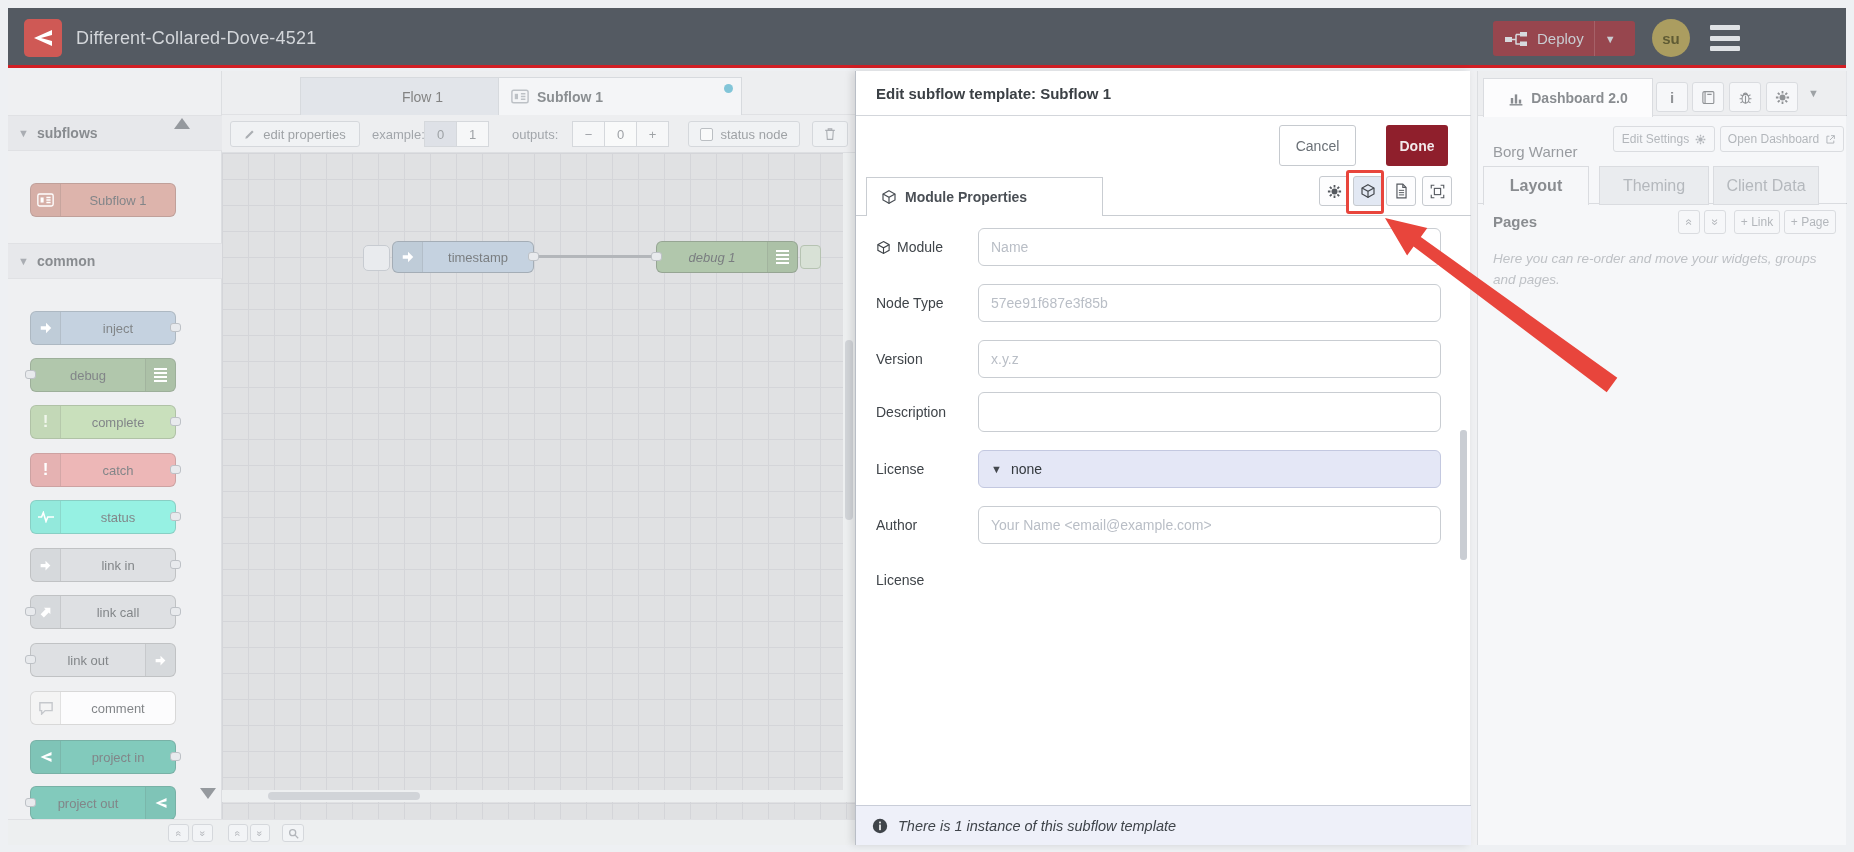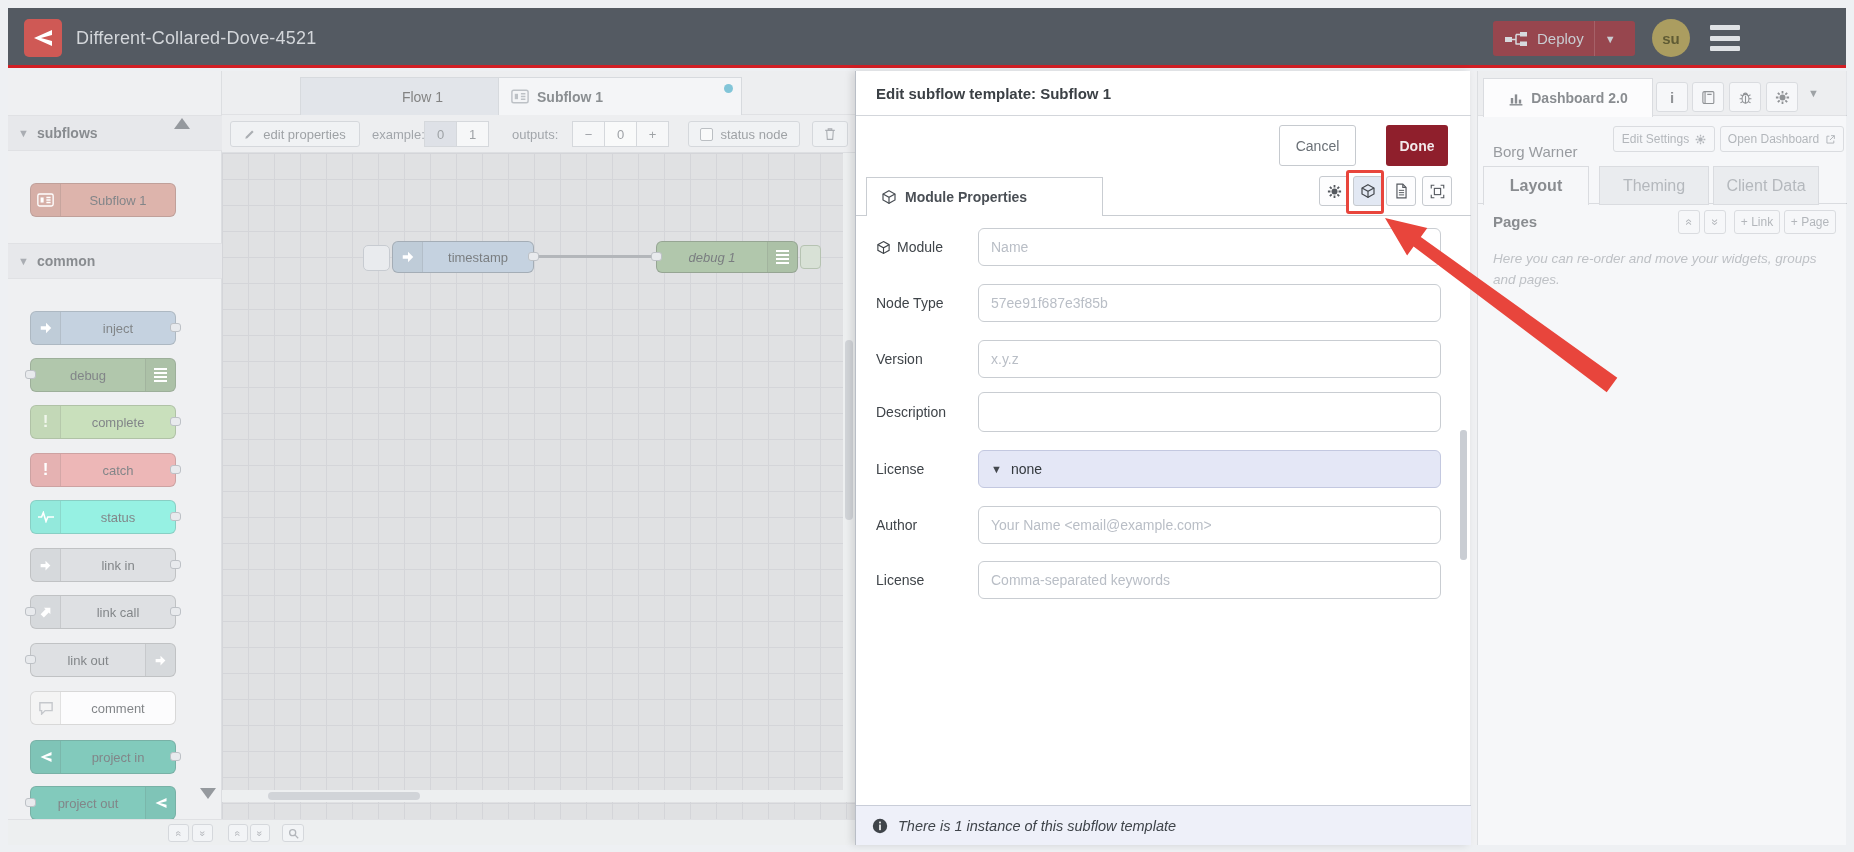--- a/index.html
+++ b/index.html
@@ -445,21 +445,20 @@
     <div class="frow-label" style="top:379px;height:38px">License</div>
     <div class="lic" style="top:379px">
       <span class="caret">▼</span>
       <span>none</span>
     </div>
 
     <div class="frow-label" style="top:435px;height:38px">Author</div>
     <input class="frow-input" style="top: 435px;" placeholder="Your Name &lt;email@example.com&gt;">
 
     <div class="frow-label" style="top:490px;height:38px">License</div>
-    <input class="frow-input" style="top: 490px;" placeholder="Comma-separated keywords">
 
     <div class="dlg-sb"></div>
 
     <div class="dlg-foot">
       <span>
         <svg width="16" height="16" viewBox="0 0 20 20">
             <circle cx="10" cy="10" r="9" fill="#3f444a"></circle>
             <rect x="9" y="8.2" width="2" height="7" fill="#fff"></rect>
             <rect x="9" y="4.5" width="2" height="2.2" fill="#fff"></rect>
           </svg>

